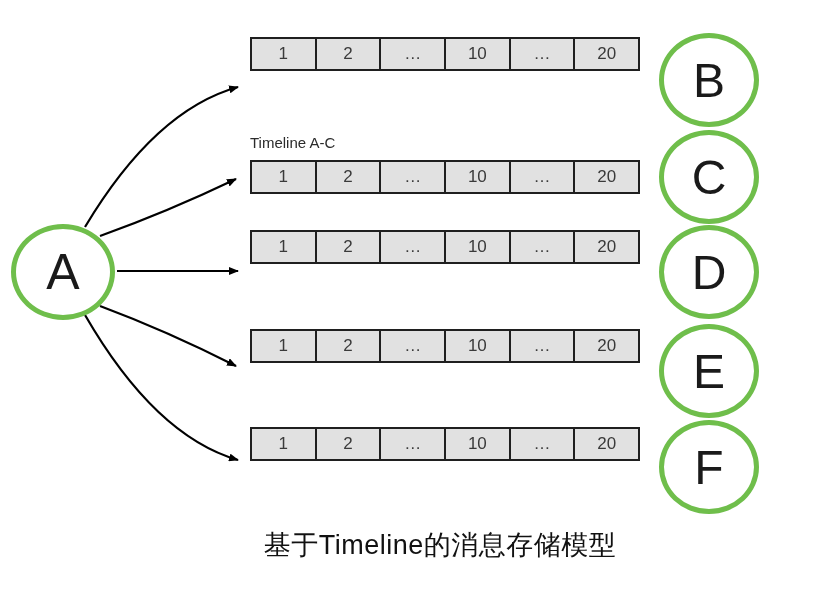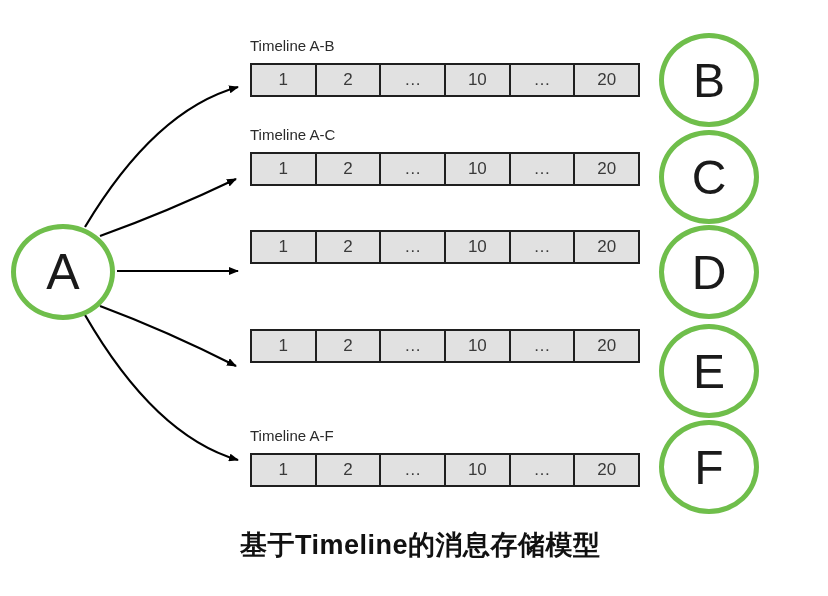--- a/index.html
+++ b/index.html
@@ -56,21 +56,21 @@
   .node-c { top: 130px; }
   .node-d { top: 225px; }
   .node-e { top: 324px; }
   .node-f { top: 420px; }
   .timeline {
     position: absolute;
     left: 250px;
     width: 390px;
   }
   .tl-b { top: 37px; }
-  .tl-c { top: 126px; }
+  .tl-c { top: 134px; }
   .tl-d { top: 230px; }
   .tl-e { top: 329px; }
   .tl-f { top: 427px; }
   .tl-label {
     font-size: 15px;
     color: #2b2b2b;
     height: 22px;
     line-height: 18px;
     margin-bottom: 4px;
   }
@@ -94,23 +94,23 @@
     background: #E1E1E1;
   }
   .cell:last-child {
     border-right: none;
   }
   .diagram-title {
     position: absolute;
     left: 240px;
     top: 527px;
     width: 400px;
-    text-align: left;
+    text-align: center;
     font-size: 27px;
-    font-weight: bold;
+    font-weight: normal;
     color: #111111;
     letter-spacing: 0.5px;
   }
 </style>
 </head>
 <body>
 
 <div class="canvas">
 
   <svg class="arrows-layer" viewBox="0 0 828 596" xmlns="http://www.w3.org/2000/svg">
@@ -124,21 +124,20 @@
     <path class="arrow-path" d="M 117 271 L 238 271" marker-end="url(#arrowhead)"></path>
     <path class="arrow-path" d="M 100 306 Q 167 331 236 366" marker-end="url(#arrowhead)"></path>
     <path class="arrow-path" d="M 85 315 Q 155 436 238 460" marker-end="url(#arrowhead)"></path>
   </svg>
 
   <div class="node node-a">
     <span>A</span>
   </div>
 
   <div class="timeline tl-b">
-    <div class="tl-label">Timeline A-B</div>
     <div class="tl-row">
       <div class="cell">1</div>
       <div class="cell">2</div>
       <div class="cell">…</div>
       <div class="cell">10</div>
       <div class="cell">…</div>
       <div class="cell">20</div>
     </div>
   </div>
 
@@ -170,21 +169,20 @@
       <div class="cell">1</div>
       <div class="cell">2</div>
       <div class="cell">…</div>
       <div class="cell">10</div>
       <div class="cell">…</div>
       <div class="cell">20</div>
     </div>
   </div>
 
   <div class="timeline tl-f">
-    <div class="tl-label">Timeline A-F</div>
     <div class="tl-row">
       <div class="cell">1</div>
       <div class="cell">2</div>
       <div class="cell">…</div>
       <div class="cell">10</div>
       <div class="cell">…</div>
       <div class="cell">20</div>
     </div>
   </div>
 

